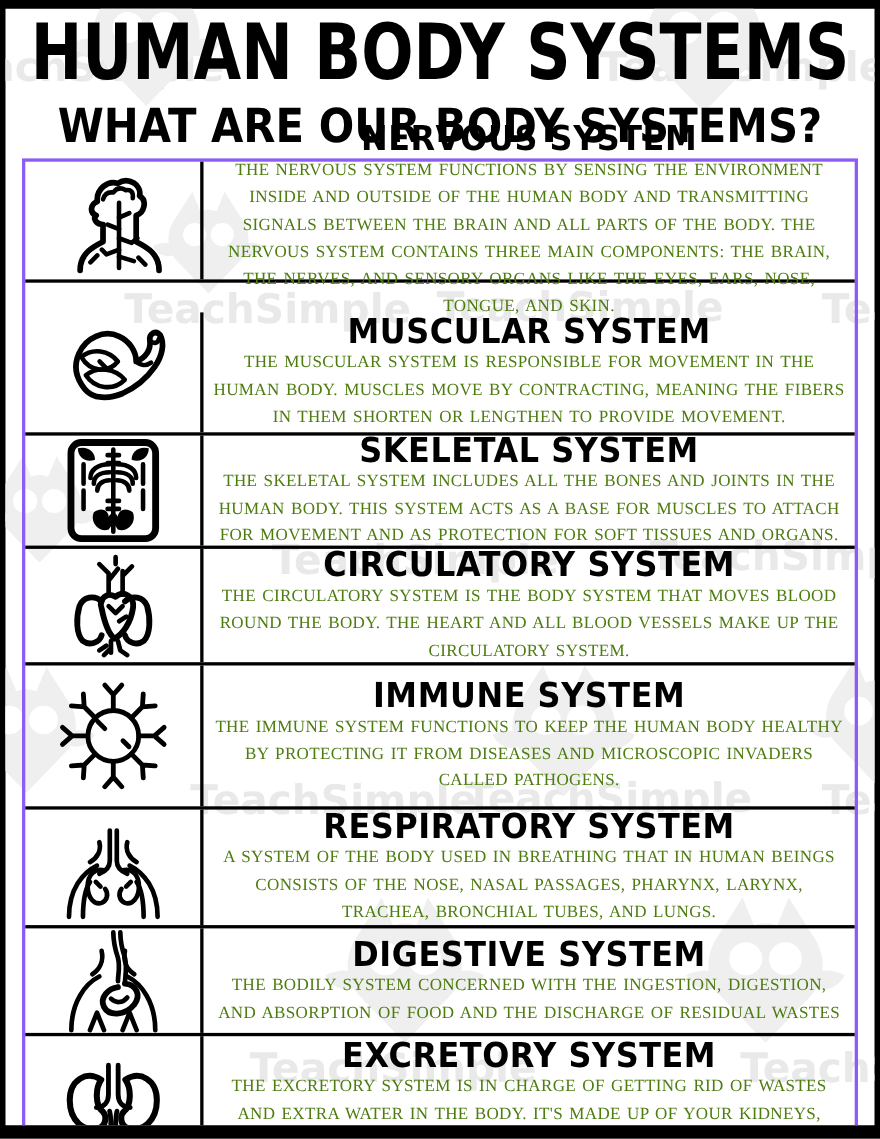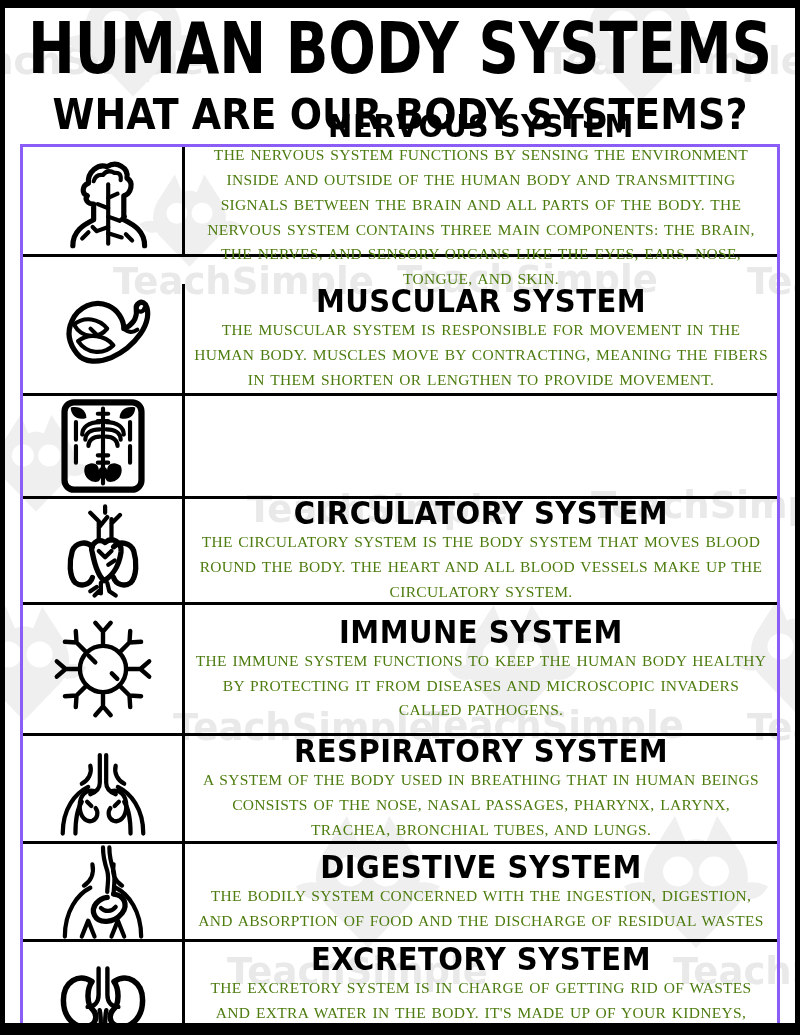--- a/index.html
+++ b/index.html
@@ -160,20 +160,24 @@
             <svg viewBox="0 0 100 100" width="104" height="104">
  <rect x="13" y="8" width="74" height="84" rx="9" fill="none" stroke="#000" stroke-width="6"></rect>
  <path fill="none" stroke="#000" stroke-width="4" stroke-linecap="round" stroke-linejoin="round" d="M50 14 V86 M45 19 H55 M45 26 H55 M45 59 H55 M45 66 H55"></path>
  <path fill="none" stroke="#000" stroke-width="4" stroke-linecap="round" stroke-linejoin="round" d="M47 27 C36 27 30 32 30 39 M47 34 C38 34 33 38 33 44 M47 41 C40 41 36 45 36 50 M53 27 C64 27 70 32 70 39 M53 34 C62 34 67 38 67 44 M53 41 C60 41 64 45 64 50"></path>
  <path fill="#000" d="M19 13 C28 11 34 16 34 23 C26 26 19 21 19 13 Z"></path>
  <path fill="#000" d="M81 13 C72 11 66 16 66 23 C74 26 81 21 81 13 Z"></path>
  <path fill="none" stroke="#000" stroke-width="4" stroke-linecap="round" stroke-linejoin="round" d="M24 27 V44 M76 27 V44 M24 50 V66 M76 50 V66"></path>
  <path fill="#000" d="M33 69 C39 64 46 67 46 73 C47 69 53 69 54 73 C54 67 61 64 67 69 C71 78 62 87 54 84 L50 78 L46 84 C38 87 29 78 33 69 Z"></path>
 </svg>
           </div>
+          <div class="text-cell">
+            <div class="sys-name">SKELETAL SYSTEM</div>
+            <div class="sys-desc">THE SKELETAL SYSTEM INCLUDES ALL THE BONES AND JOINTS IN THE HUMAN BODY. THIS SYSTEM ACTS AS A BASE FOR MUSCLES TO ATTACH FOR MOVEMENT AND AS PROTECTION FOR SOFT TISSUES AND ORGANS.</div>
+          </div>
         </div>
         <div class="sys-row" style="height: 106px;">
           <div class="icon-cell">
             <svg viewBox="0 0 100 100" width="106" height="106">
  <path fill="none" stroke="#000" stroke-width="5" stroke-linecap="round" stroke-linejoin="round" d="M40 46 C34 40 24 42 21 50 C18 60 18 74 24 80 C29 84 38 82 40 75"></path>
  <path fill="none" stroke="#000" stroke-width="5" stroke-linecap="round" stroke-linejoin="round" d="M60 46 C66 40 76 42 79 50 C82 60 82 74 76 80 C71 84 62 82 60 75"></path>
  <path fill="none" stroke="#000" stroke-width="5" stroke-linecap="round" stroke-linejoin="round" d="M40 52 C37 44 45 37 52 42 C59 36 68 42 67 51 C65 65 58 74 51 78 C45 73 42 62 40 52 Z"></path>
  <path fill="none" stroke="#000" stroke-width="4" stroke-linecap="round" stroke-linejoin="round" d="M46 40 V22 M46 22 L38 14 M46 28 L54 18 M58 40 V20 M58 24 L66 16 M52 14 V8"></path>
  <path fill="none" stroke="#000" stroke-width="4" stroke-linecap="round" stroke-linejoin="round" d="M48 80 V90 M48 86 L42 92 M54 80 L56 88 M56 88 L62 92 M44 84 L38 88"></path>
  <path fill="none" stroke="#000" stroke-width="4" stroke-linecap="round" stroke-linejoin="round" d="M46 50 L52 56 M52 56 L58 50 M55 63 L61 59"></path>

